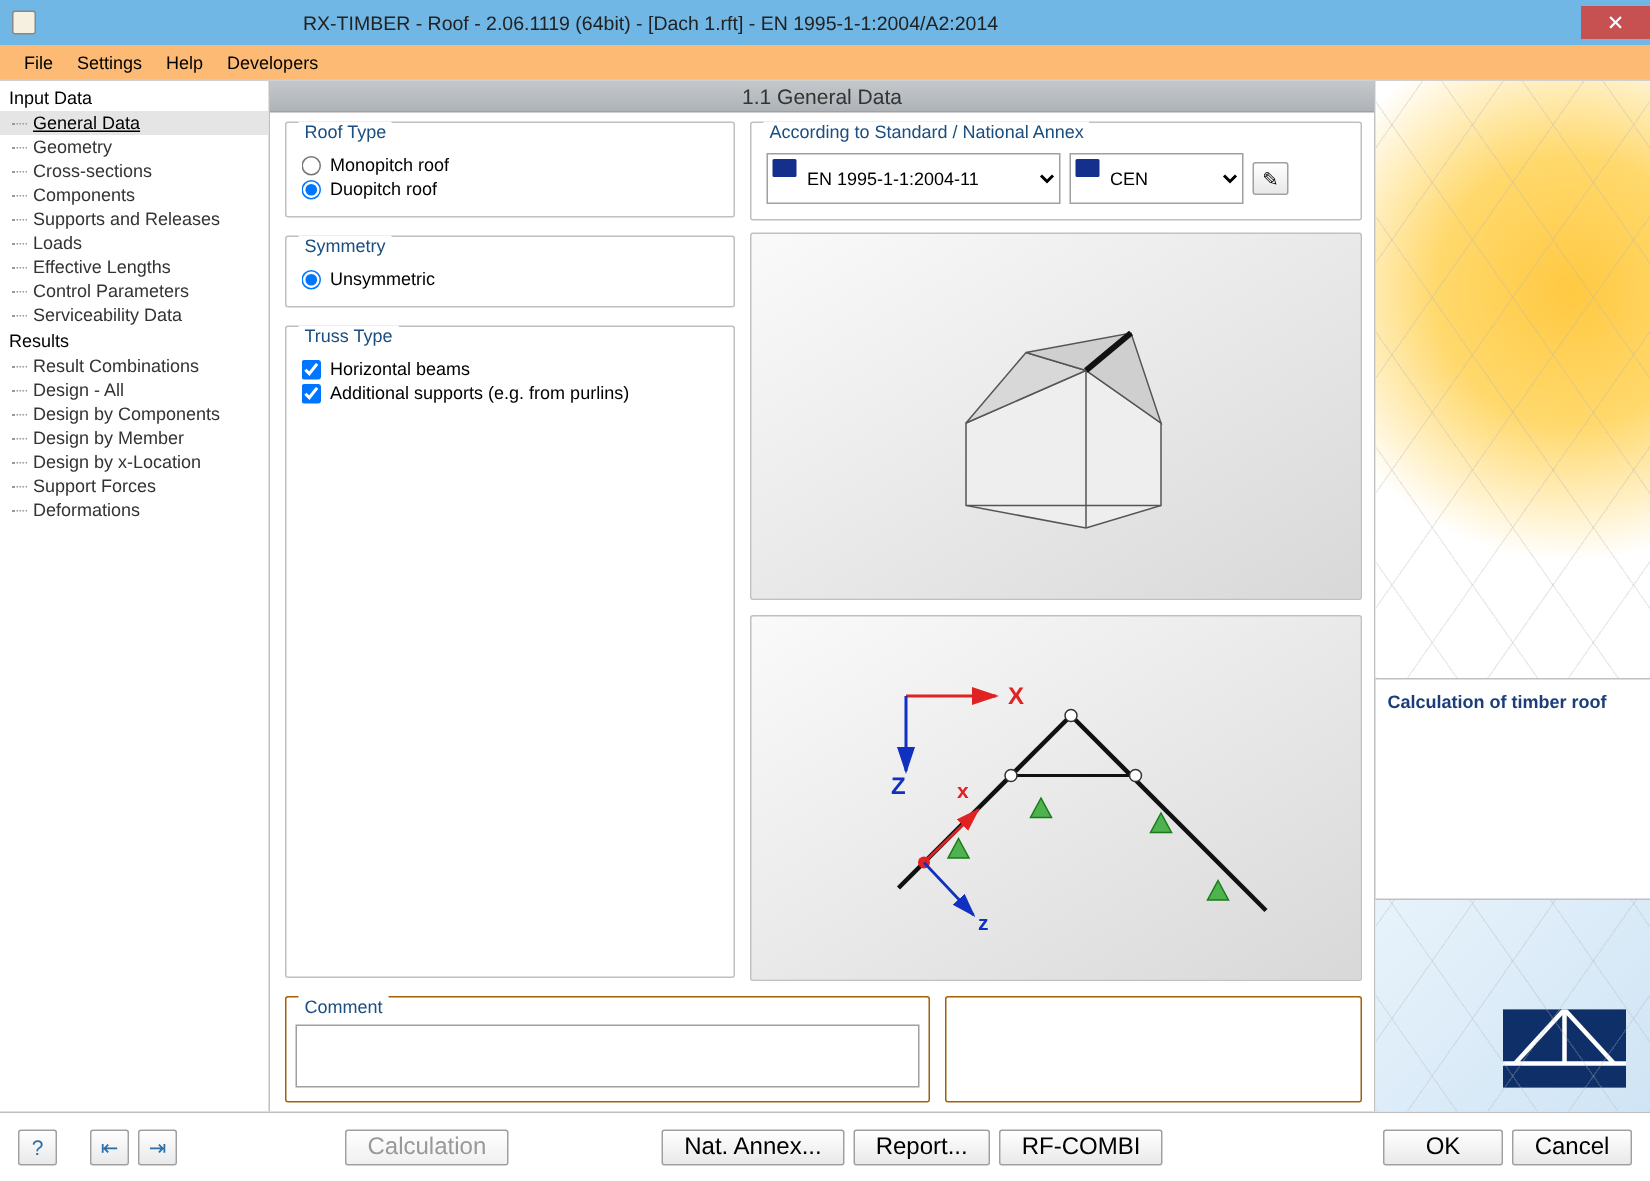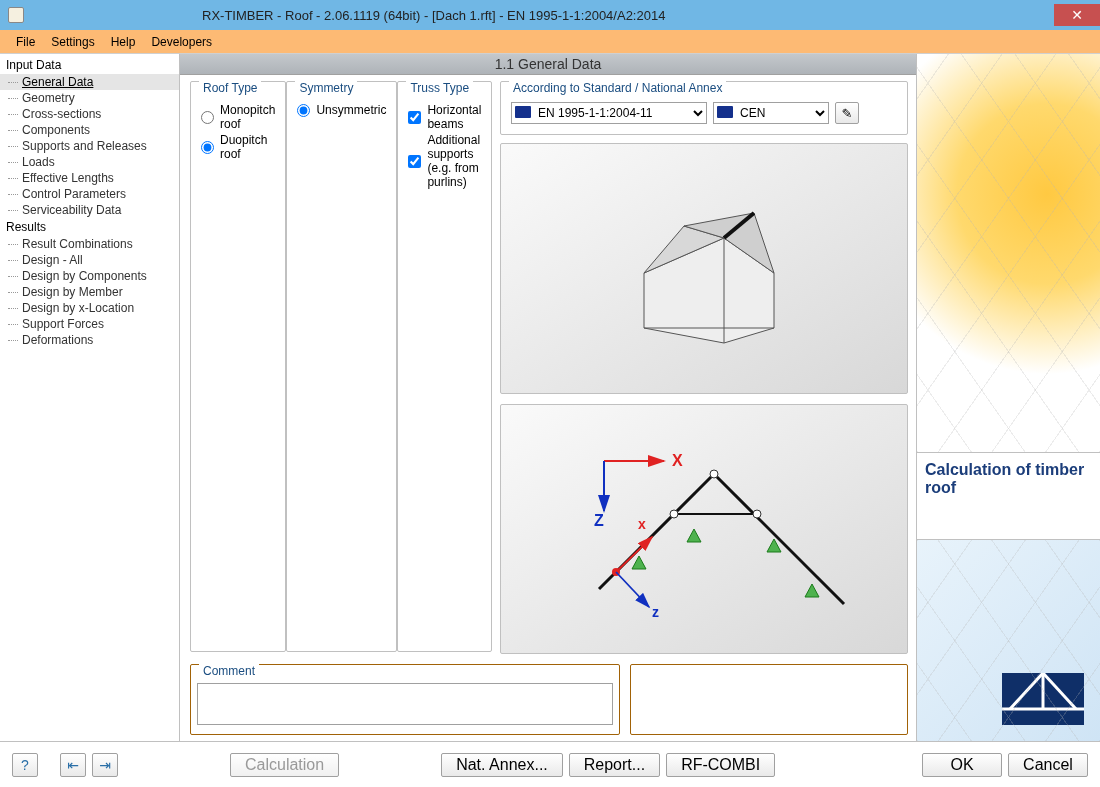--- a/index.html
+++ b/index.html
@@ -98,21 +98,21 @@
   border-bottom: 1px solid #a0a0a0;
   text-align: center;
 }
 .form-body {
   flex: 1;
   display: flex;
   padding: 6px 8px 0 10px;
   gap: 10px;
   min-height: 0;
 }
-.left-col { width: 300px; display: flex; flex-direction: row; }
+.left-col { width: 300px; display: flex; flex-direction: column; }
 .right-col { flex: 1; display: flex; flex-direction: column; min-width: 0; }
 .group-box {
   border: 1px solid #c0c0c0;
   border-radius: 2px;
   padding: 20px 10px 10px 10px;
   margin-bottom: 12px;
   position: relative;
 }
 .group-box .legend {
   position: absolute;
@@ -130,21 +130,21 @@
   gap: 6px;
 }
 .radio-row input, .check-row input { margin: 0; }
 .select-row {
   display: flex;
   gap: 6px;
   align-items: center;
 }
 .select-row select {
   font-size: 12px;
-  height: 22px;
+  height: 34px;
   border: 1px solid #a0a0a0;
   background: #fff;
   padding-left: 22px;
 }
 .flag-eu {
   position: relative;
 }
 .flag-eu::before {
   content: "";
   position: absolute;
@@ -224,22 +224,22 @@
   background:
     repeating-linear-gradient(55deg, rgba(180,180,180,0.25) 0 1px, transparent 1px 44px),
     repeating-linear-gradient(-55deg, rgba(180,180,180,0.25) 0 1px, transparent 1px 44px);
 }
 .banner-mid {
   border-top: 1px solid #c0c0c0;
   border-bottom: 1px solid #c0c0c0;
   padding: 8px;
   color: #1b3d7a;
   font-weight: bold;
-  font-size: 16px;
-  height: 88px;
+  font-size: 12px;
+  height: 148px;
 }
 .banner-bottom {
   flex: 1;
   background: linear-gradient(135deg, #e8f3fb, #cfe4f5);
   position: relative;
   overflow: hidden;
 }
 .banner-bottom::after {
   content: "";
   position: absolute; inset: 0;

